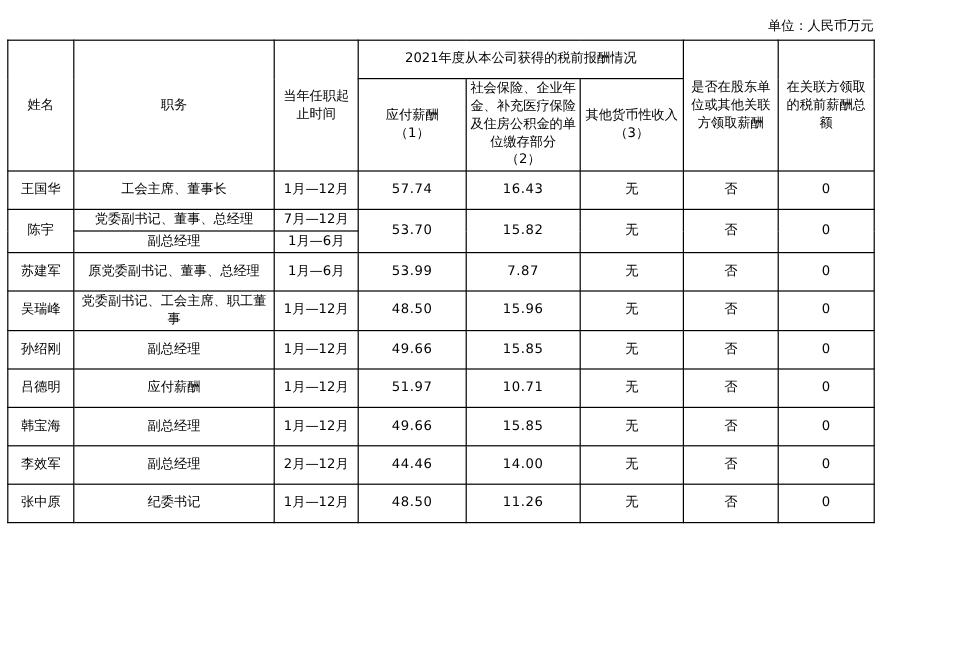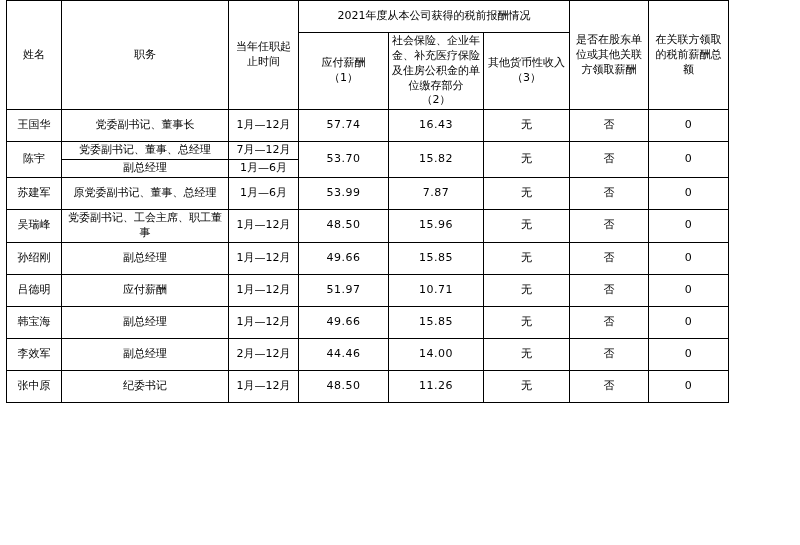--- a/index.html
+++ b/index.html
@@ -50,20 +50,21 @@
     font-size: 11px;
     text-align: left;
   }
 </style>
 </head>
 <body>
 
 <div class="doc">
 
 
+  <div class="unit-label">单位：人民币万元</div>
 
   <table class="salary">
     <colgroup>
       <col style="width:55px">
         <col style="width:167px">
         <col style="width:70px">
         <col style="width:90px">
       <col style="width:95px">
         <col style="width:86px">
         <col style="width:79px">
@@ -83,21 +84,21 @@
       <th class="pre">应付薪酬
 （1）</th>
       <th class="pre">社会保险、企业年金、补充医疗保险及住房公积金的单位缴存部分
 （2）</th>
       <th class="pre">其他货币性收入
 （3）</th>
     </tr>
 
     <tr class="data-row">
       <td>王国华</td>
-      <td>党委副书记、董事长</td>
+      <td>工会主席、董事长</td>
       <td>1月—12月</td>
       <td class="num">57.74</td>
       <td class="num">16.43</td>
       <td>无</td>
       <td>否</td>
       <td class="num">0</td>
     </tr>
 
     <tr class="sub-row">
       <td rowspan="2">陈宇</td>

